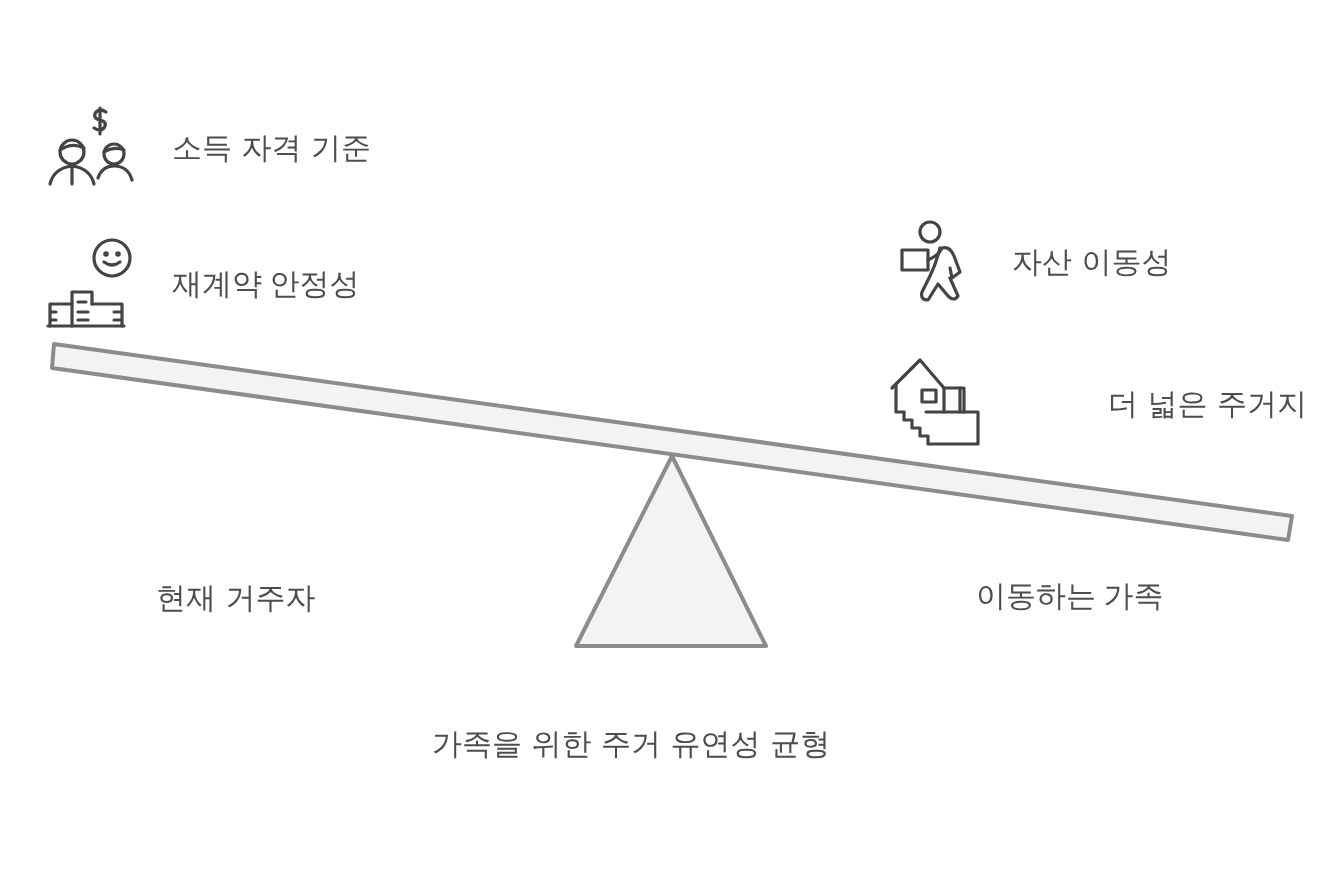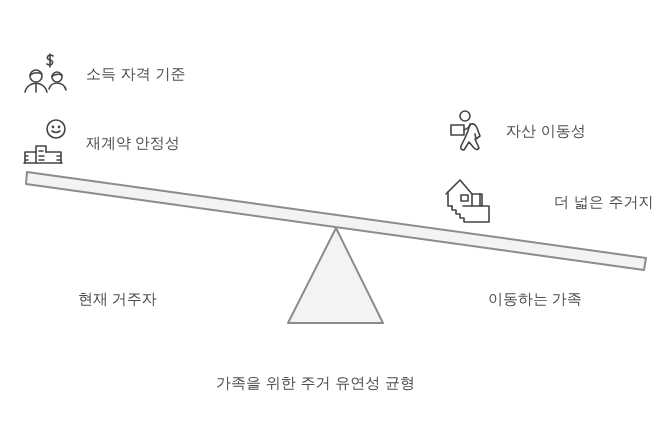--- a/index.html
+++ b/index.html
@@ -62,17 +62,17 @@
     <svg width="50" height="46" viewBox="0 0 50 46" fill="none" stroke="#444" stroke-width="1.6" stroke-linecap="round" stroke-linejoin="round">
       <path d="M2 16 l14 -14 l12 14 h10 v12"></path>
       <path d="M4 14 v14 h4"></path>
       <rect x="17" y="17" width="7" height="6"></rect>
       <path d="M28 16 v12 M36 16 v12"></path>
       <path d="M8 28 v4 h4 v4 h4 v4 h4 v4 h25 v-16 h-26"></path>
     </svg>
   </div>
   <div class="label" style="left:510px;top:192px;margin-left:44px;">더 넓은 주거지</div>
 
-  <div class="label" style="left:78px;top:289px;font-family:Liberation Serif, serif;">현재 거주자</div>
+  <div class="label" style="left:78px;top:289px;">현재 거주자</div>
   <div class="label" style="left:488px;top:289px;font-family:Liberation Serif, serif;">이동하는 가족</div>
 
-  <div class="label" style="left:216px;top:373px;text-align:center;">가족을 위한 주거 유연성 균형</div>
+  <div class="label" style="left:216px;top:362px;text-align:center;">가족을 위한 주거 유연성 균형</div>
 </div>
 
 </body></html>

